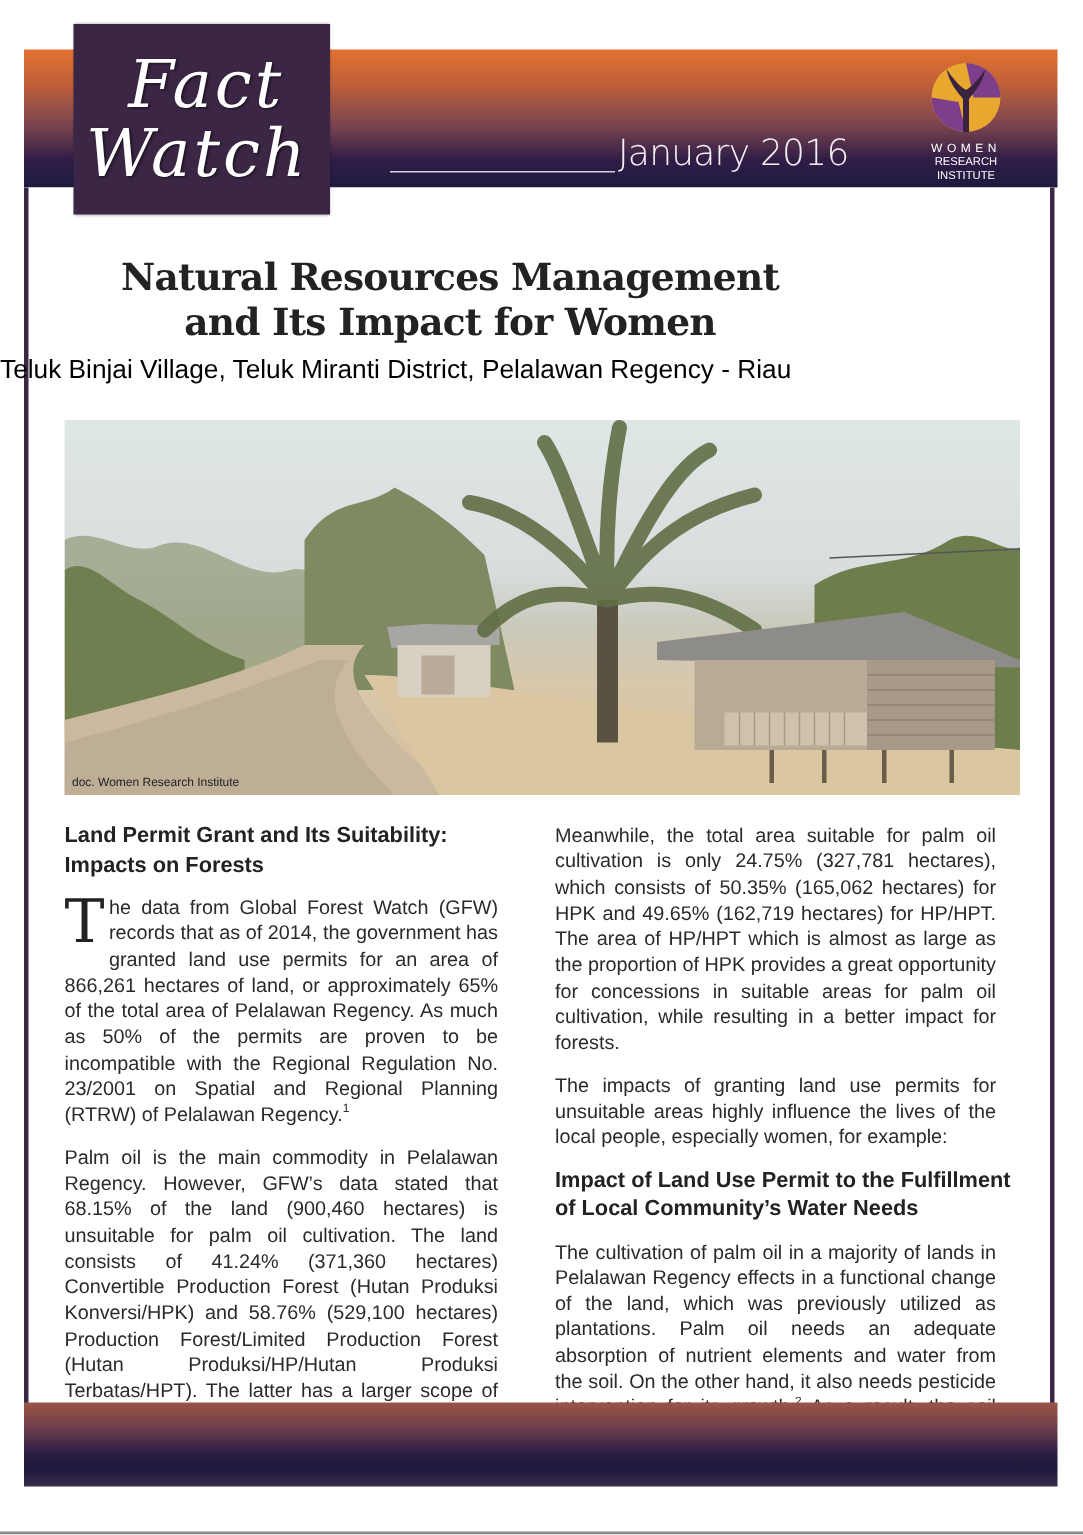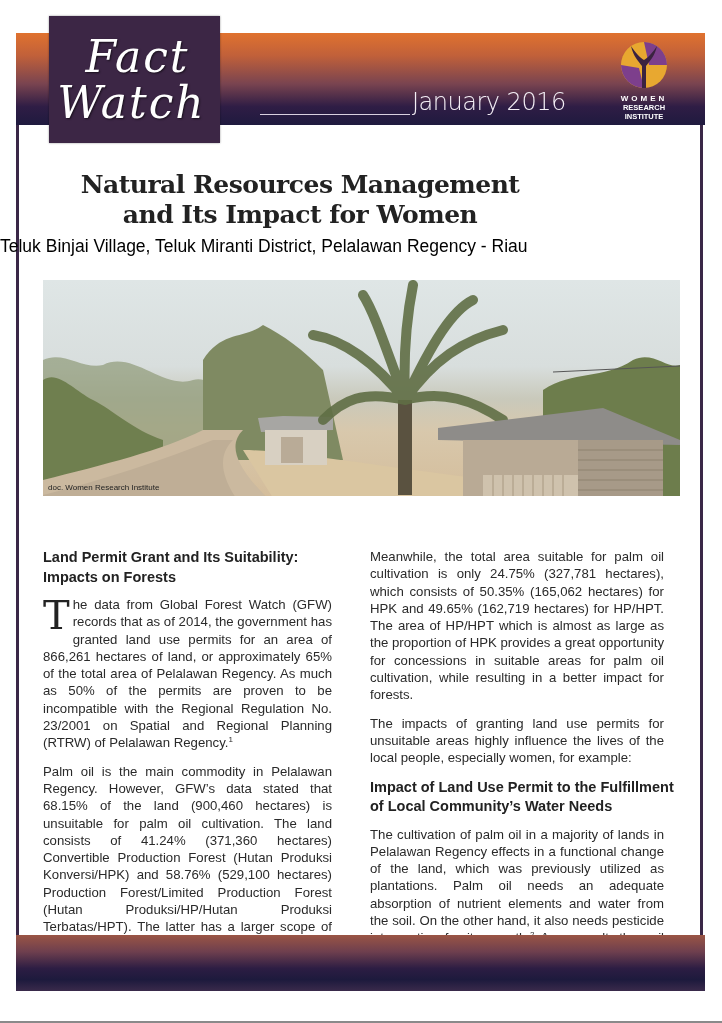--- a/index.html
+++ b/index.html
@@ -29,39 +29,39 @@
   .fact-box .l2 { margin-left: -6px; }
   .date-rule {
     position: absolute; left: 260px; top: 114px; width: 150px; height: 1px; background: #d9d0e0;
   }
   .date {
     position: absolute; left: 412px; top: 88px; color: #f3eef5; font-size: 24px; font-weight: 300;
     font-family: "DejaVu Sans", sans-serif; letter-spacing: -0.5px;
   }
   .logo { position: absolute; left: 616px; top: 40px; width: 56px; text-align: center; }
   .logo svg { display: block; margin: 0 auto; }
-  .logo .lt { color: #fff; font-family: "Liberation Sans", sans-serif; font-weight: bold; line-height: 9px; }
+  .logo .lt { color: #fff; font-family: "Liberation Sans", sans-serif; font-weight: normal; line-height: 9px; }
   .logo .lt1 { font-size: 8px; letter-spacing: 3px; margin-top: 4px; }
   .logo .lt2 { font-size: 7.5px; }
   .logo .lt3 { font-size: 7.5px; }
 
   
   .title {
     position: absolute; left: 0; top: 170px; width: 600px; text-align: center;
     font-family: "DejaVu Serif", serif; font-weight: bold; font-size: 25px; line-height: 30px; color: #222;
     letter-spacing: -0.5px;
   }
   .subtitle {
     position: absolute; left: 0; top: 236px; width: 722px; 
     font-family: "Liberation Sans", sans-serif; font-size: 17.5px; color: #000000;
   }
 
   
   .photo {
-    position: absolute; left: 43px; top: 280px; width: 637px; height: 216px; overflow: hidden;
+    position: absolute; left: 43px; top: 280px; width: 637px; height: 250px; overflow: hidden;
     background: linear-gradient(to bottom, #dfe6e6 0%, #d8dedd 40%, #c9c9bb 55%, #d8c8ac 70%, #d4bd9b 100%);
   }
   .photo svg { position: absolute; left: 0; top: 0; }
   .photo-caption {
     position: absolute; left: 5px; bottom: 4px; font-size: 8px; color: #222;
     font-family: "Liberation Sans", sans-serif;
   }
 
   
   .col { position: absolute; top: 548px; font-size: 13.2px; line-height: 17.3px; color: #2a2a2a; text-align: justify; }

